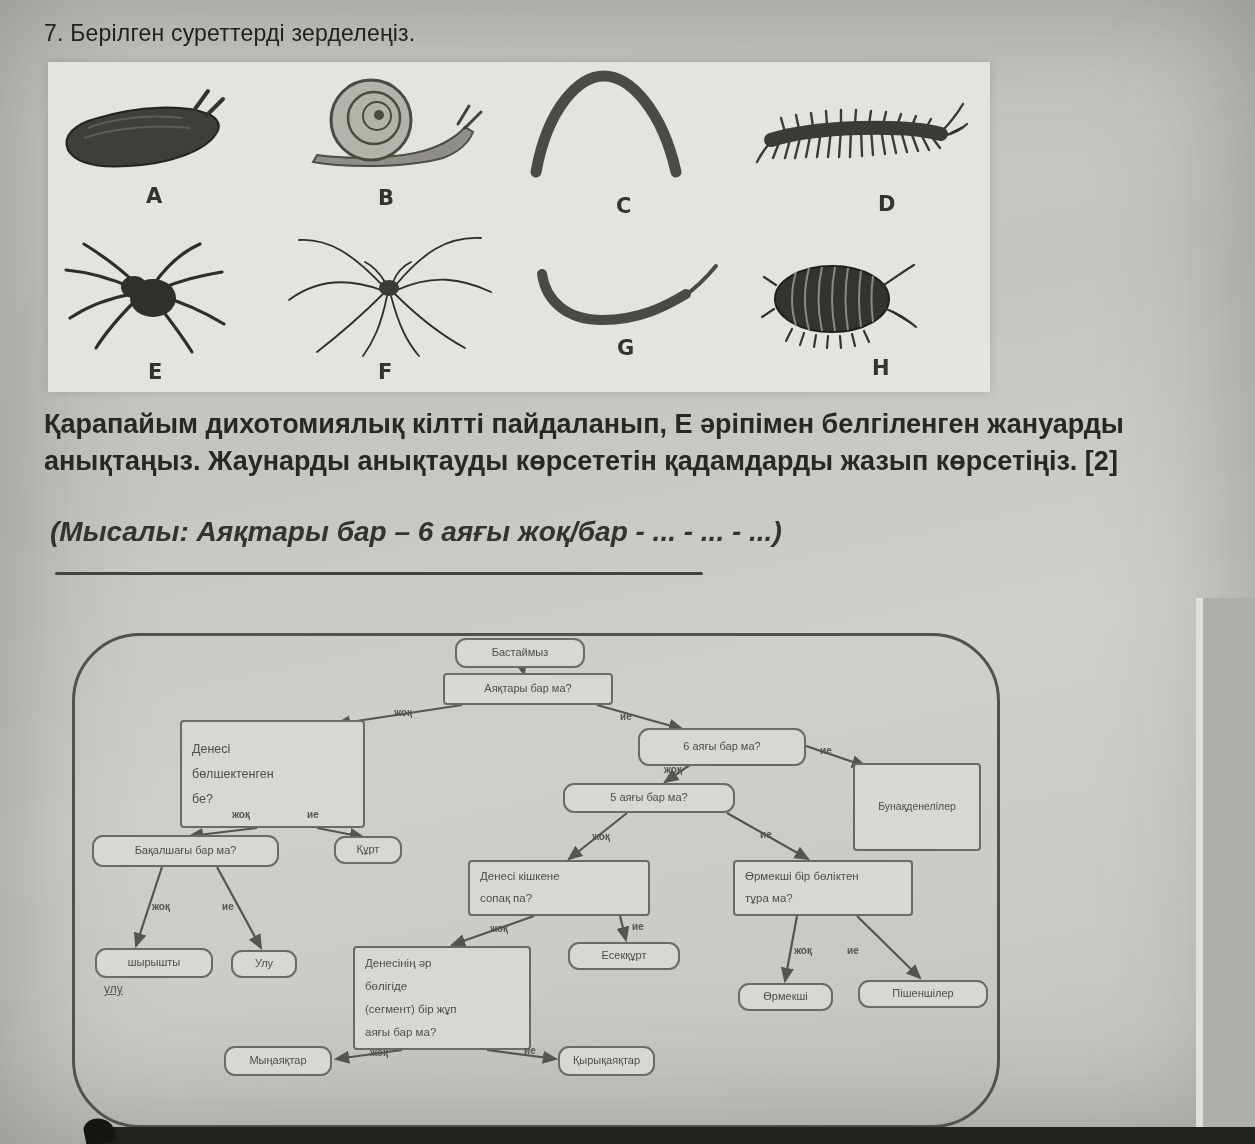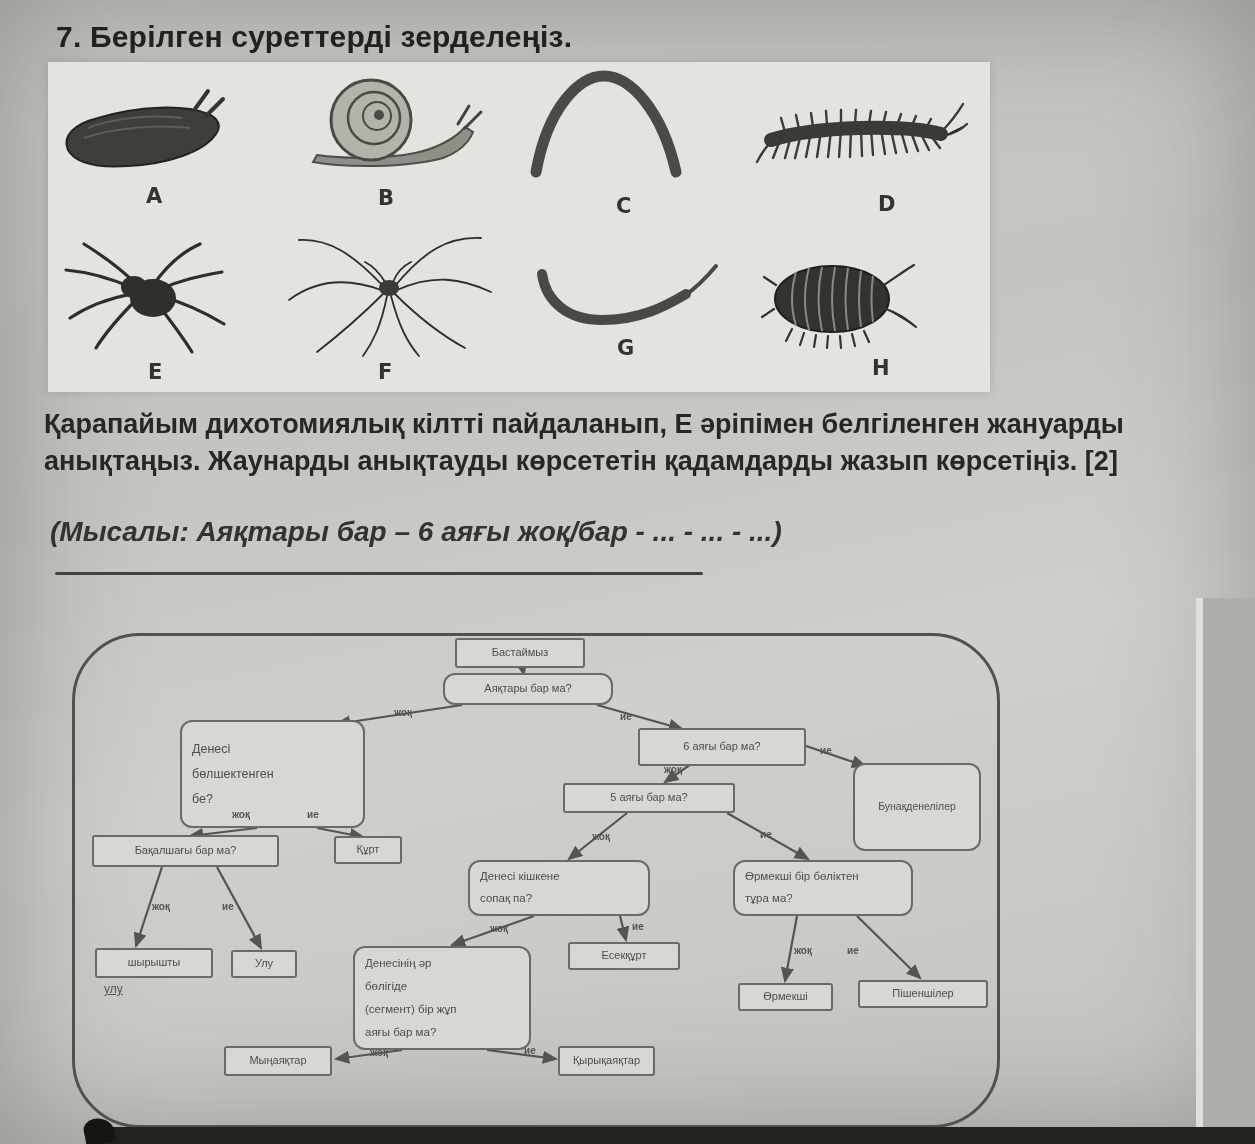--- a/index.html
+++ b/index.html
@@ -3,35 +3,35 @@
 <meta charset="utf-8">
 <style>
   html,body{margin:0;padding:0;background:#8f908a;}
   .page{
     position:relative;width:1255px;height:1144px;overflow:hidden;
     background:linear-gradient(168deg,#c9cac4 0%,#c4c5bf 35%,#cfd0c9 60%,#c3c4be 100%);
     font-family:"Liberation Sans",sans-serif;
     box-shadow:inset 0 0 140px rgba(55,55,50,.38);
   }
   
-  .title{position:absolute;left:56px;top:20px;font-size:30px;font-weight:bold;color:#21211f;letter-spacing:.2px;}
+  .title{position:absolute;left:44px;top:20px;font-size:23px;font-weight:normal;color:#21211f;letter-spacing:.2px;}
   .panel{position:absolute;left:48px;top:62px;width:942px;height:330px;background:#e3e4df;box-shadow:0 0 8px rgba(90,90,85,.25);}
   .instr{position:absolute;left:44px;top:406px;width:1200px;font-size:27px;font-weight:bold;color:#272724;line-height:37px;}
   .example{position:absolute;left:50px;top:516px;font-size:28px;font-weight:bold;font-style:italic;color:#33332f;}
   .rule{position:absolute;left:55px;top:572px;width:648px;height:3px;background:#43433f;border-radius:2px;}
   .letter{position:absolute;font-size:21px;font-weight:bold;color:#33332f;font-family:"DejaVu Sans",sans-serif;}
   .fig{position:absolute;}
   
   .chart{position:absolute;left:72px;top:633px;width:928px;height:495px;filter:blur(.3px);}
   .chart-border{position:absolute;left:0;top:0;width:100%;height:100%;border:3px solid #52524d;border-radius:68px;box-sizing:border-box;}
   .edges{position:absolute;left:0;top:0;z-index:1;}
   .node{position:absolute;z-index:2;box-sizing:border-box;border:2px solid #6b6b65;background:#d7d8d1;
         color:#4f4f4a;font-size:11px;line-height:1.25;display:flex;align-items:center;justify-content:center;
-        text-align:center;border-radius:3px;white-space:pre-line;}
-  .node.round{border-radius:12px;}
+        text-align:center;border-radius:11px;white-space:pre-line;}
+  .node.round{border-radius:4px;}
   .node.qbig{justify-content:flex-start;text-align:left;padding:6px 10px;font-size:12.5px;line-height:2;}
   .node.qmed{justify-content:flex-start;text-align:left;padding:4px 10px;font-size:11.5px;line-height:1.9;}
   .elabel{position:absolute;z-index:3;font-size:10px;color:#55554f;font-weight:bold;}
   .note{position:absolute;z-index:3;font-size:12px;color:#55554f;text-decoration:underline;}
   
   .bottom-band{position:absolute;left:86px;top:1127px;width:1169px;height:17px;background:#21211d;}
   .corner-blob{position:absolute;left:84px;top:1118px;width:30px;height:26px;background:#151512;border-radius:40% 60% 10% 10%;transform:rotate(-12deg);}
   .right-band{position:absolute;left:1203px;top:598px;width:52px;height:530px;background:#aeafa9;}
   .right-line{position:absolute;left:1196px;top:598px;width:7px;height:530px;background:#dfe0da;}
 </style>

